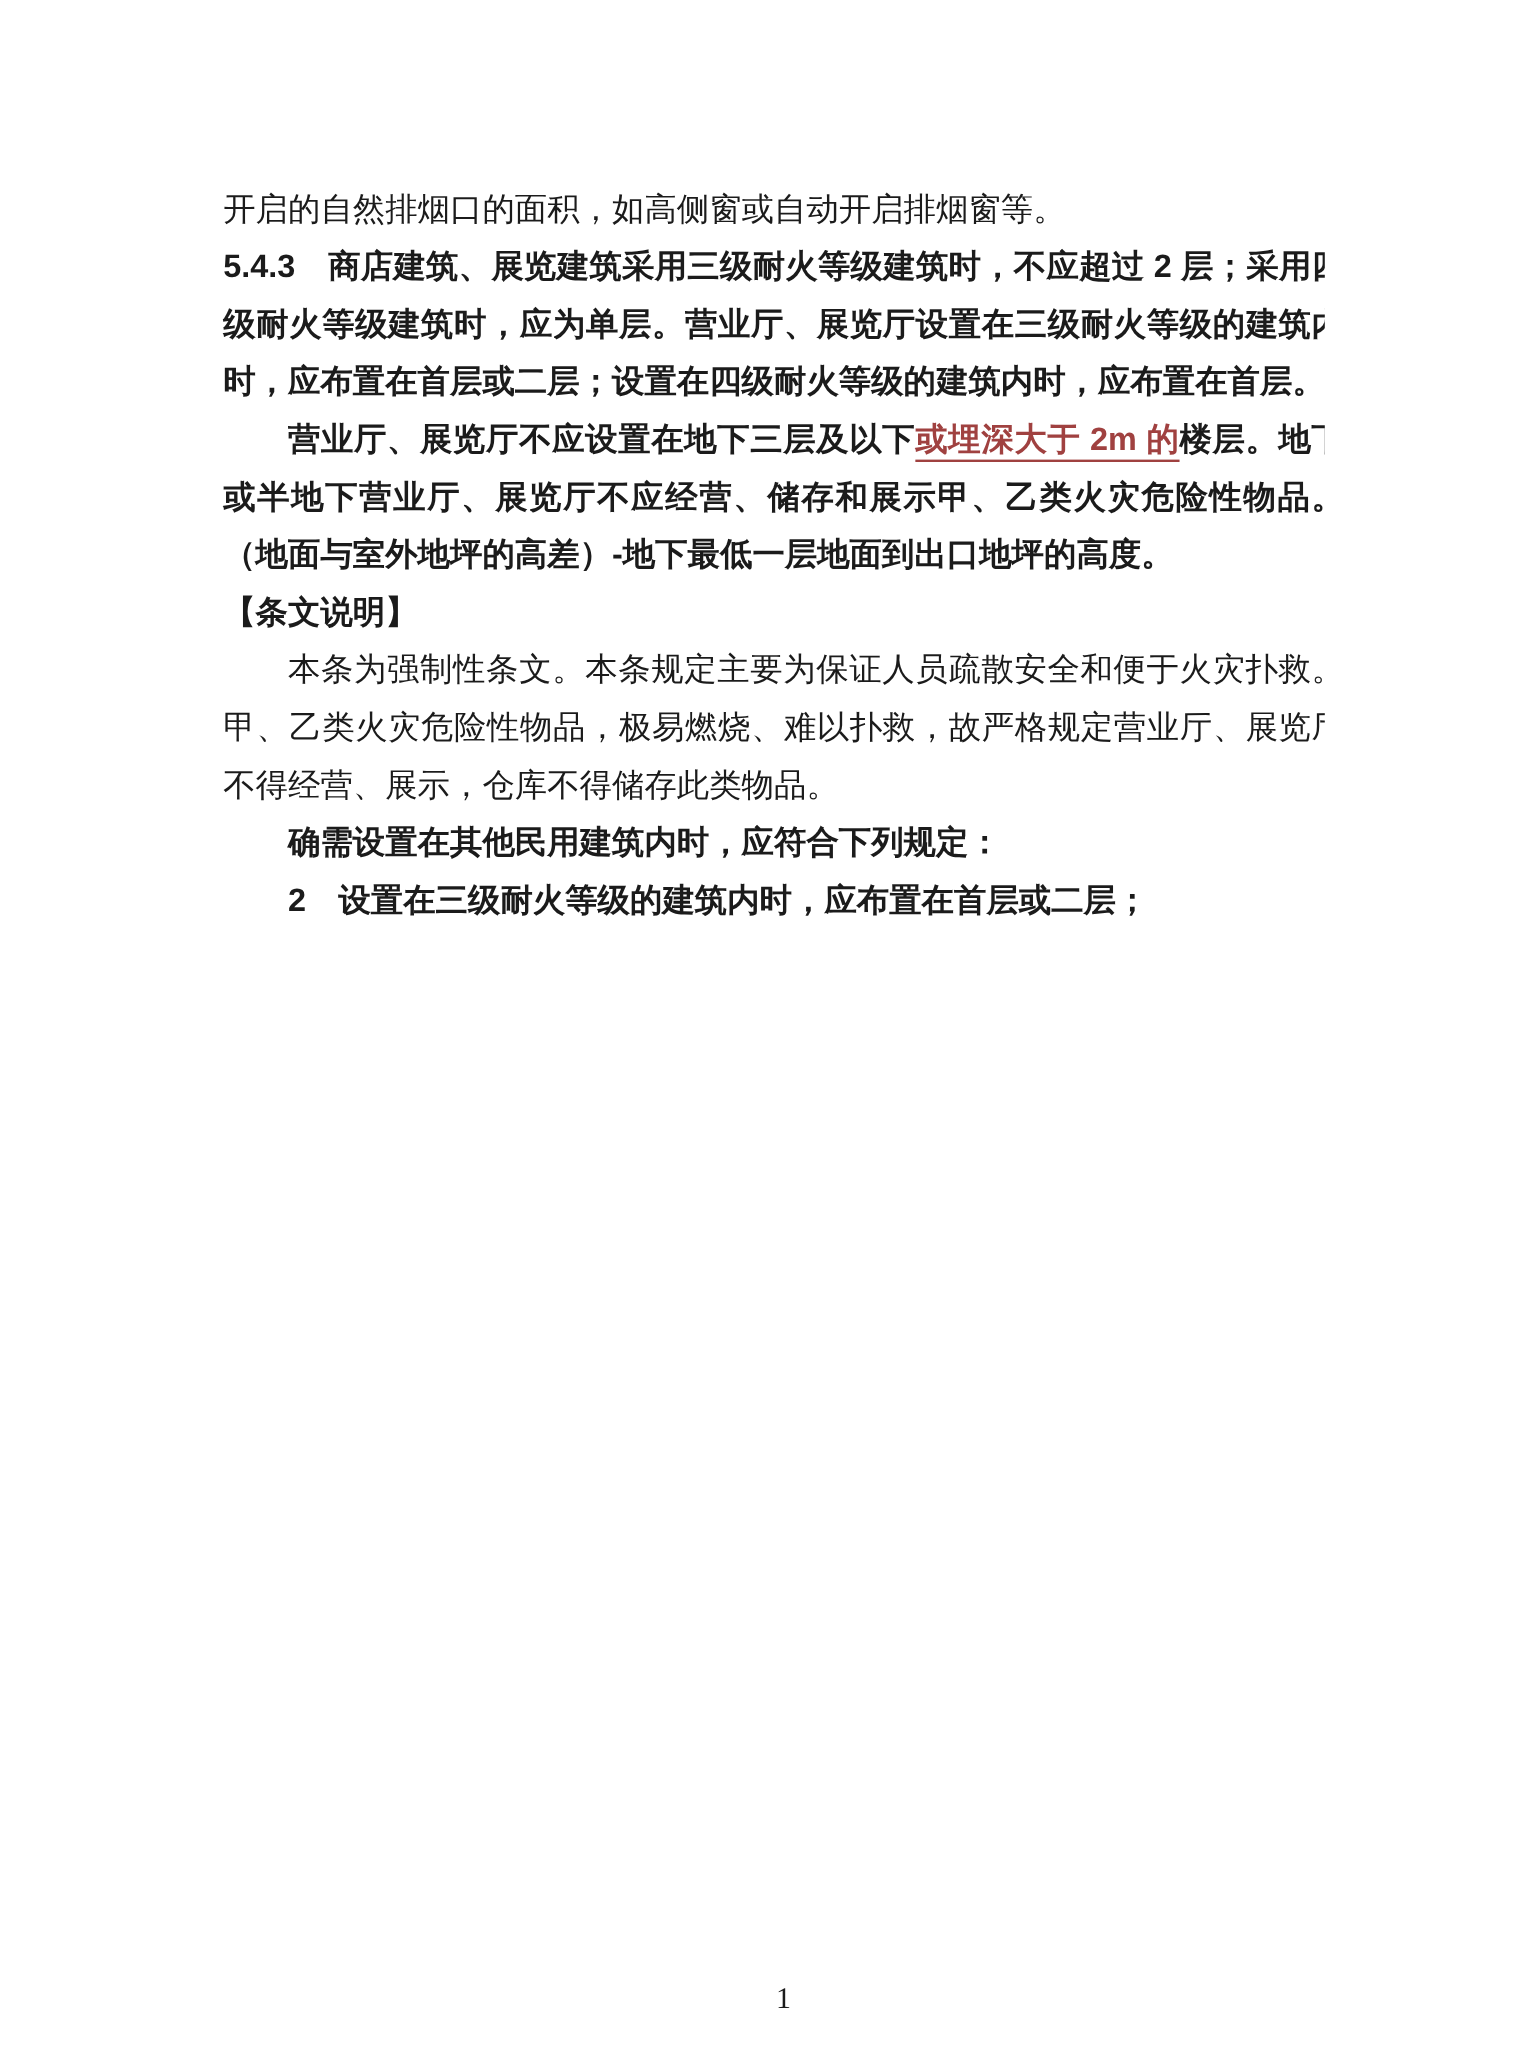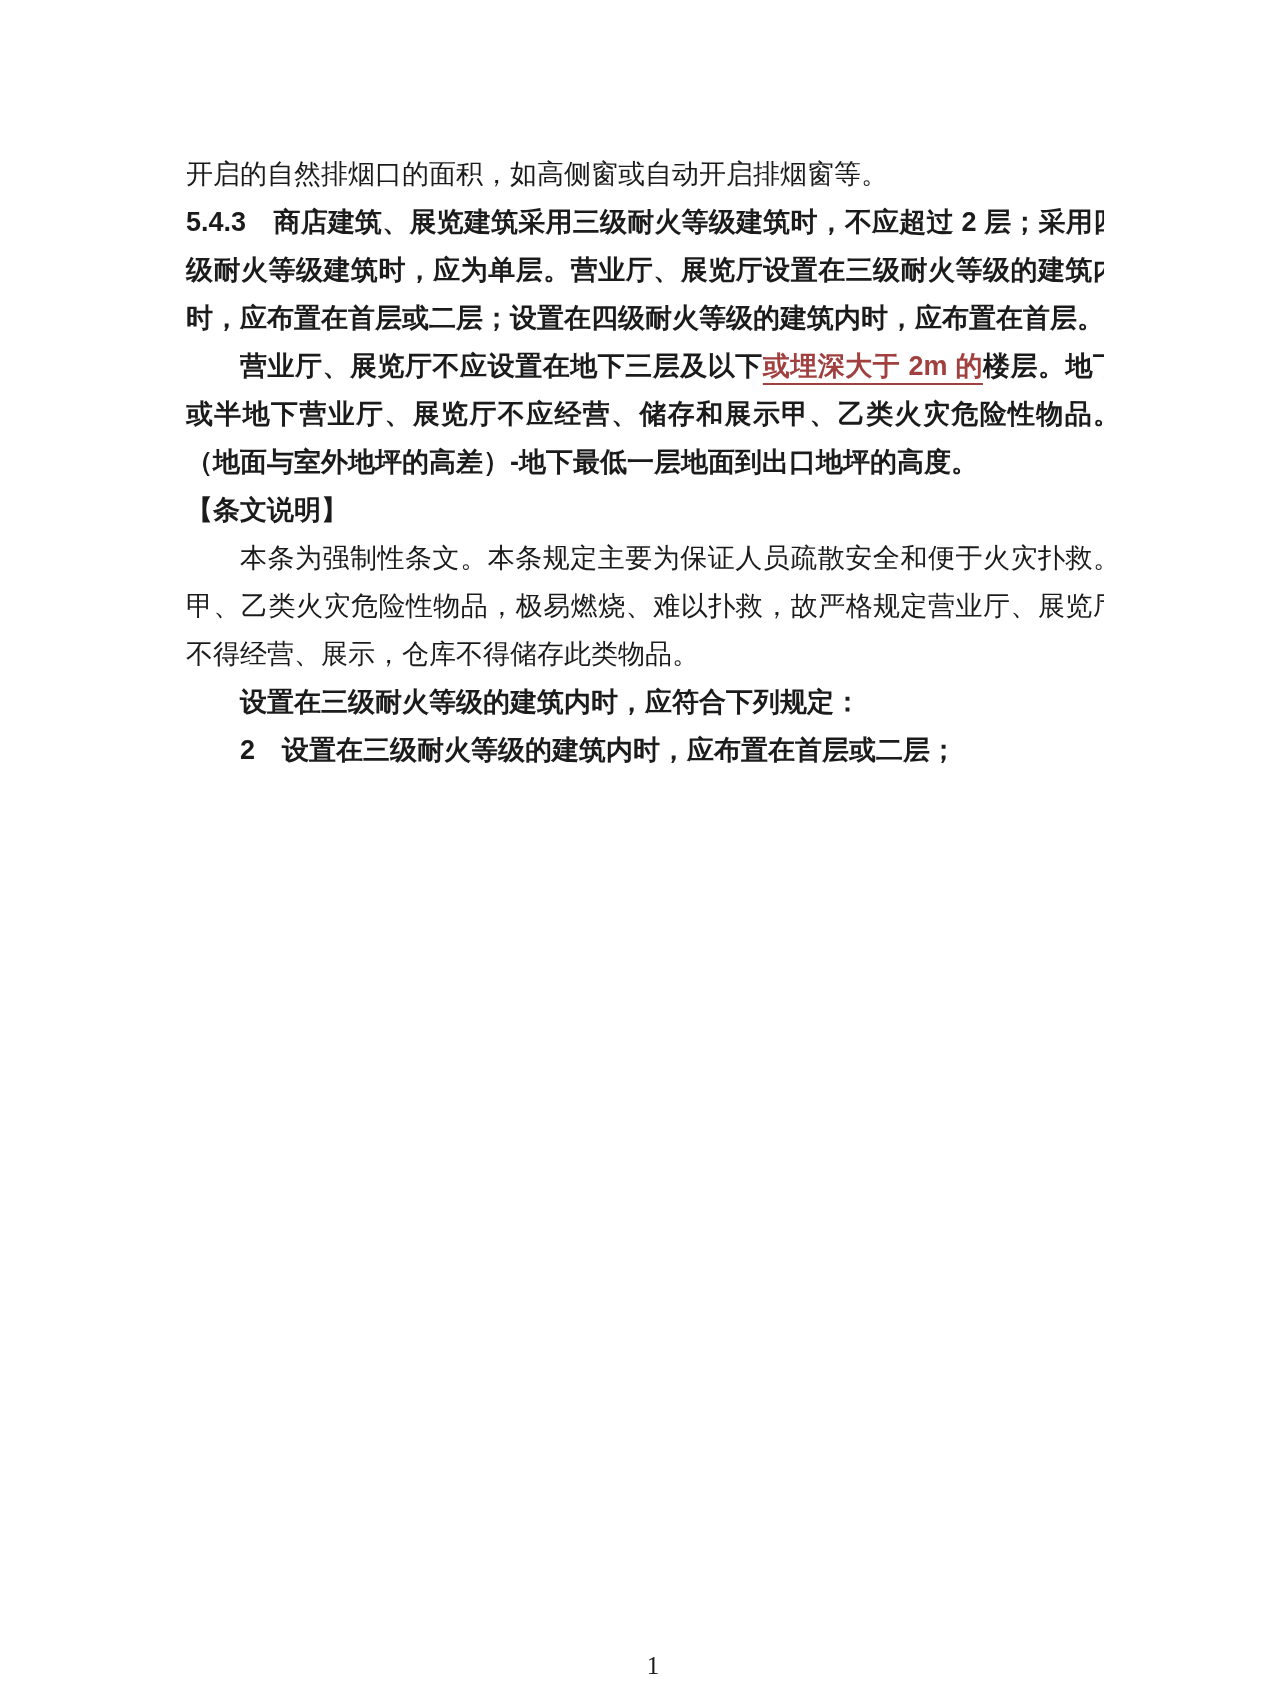--- a/index.html
+++ b/index.html
@@ -76,17 +76,17 @@
 </head>
 <body>
 
 <div class="page">
   <div class="content">
       <p class="blk song"><span class="seg-plain">开启的自然排烟口的面积，如高侧窗或自动开启排烟窗等。</span></p>
       <p class="blk hei"><span class="seg-plain">5.4.3　商店建筑、展览建筑采用三级耐火等级建筑时，不应超过 2 层；采用四级耐火等级建筑时，应为单层。营业厅、展览厅设置在三级耐火等级的建筑内时，应布置在首层或二层；设置在四级耐火等级的建筑内时，应布置在首层。</span></p>
       <p class="blk hei ind-first"><span class="seg-plain">营业厅、展览厅不应设置在地下三层及以下</span><span class="seg-ins">或埋深大于 2m 的</span><span class="seg-plain">楼层。地下或半地下营业厅、展览厅不应经营、储存和展示甲、乙类火灾危险性物品。（地面与室外地坪的高差）-地下最低一层地面到出口地坪的高度。</span></p>
       <p class="blk hei"><span class="seg-plain">【条文说明】</span></p>
       <p class="blk song ind-first"><span class="seg-plain">本条为强制性条文。本条规定主要为保证人员疏散安全和便于火灾扑救。甲、乙类火灾危险性物品，极易燃烧、难以扑救，故严格规定营业厅、展览厅不得经营、展示，仓库不得储存此类物品。</span></p>
-      <p class="blk hei ind-first"><span class="seg-plain">设置在三级耐火等级的建筑内时，应符合下列规定：</span></p>
+      <p class="blk hei ind-first"><span class="seg-plain">确需设置在其他民用建筑内时，应符合下列规定：</span></p>
       <p class="blk hei ind-list"><span class="seg-plain">2　设置在三级耐火等级的建筑内时，应布置在首层或二层；</span></p>
     </div>
   <div class="page-footer">1</div>
 </div>
 
 </body></html>

